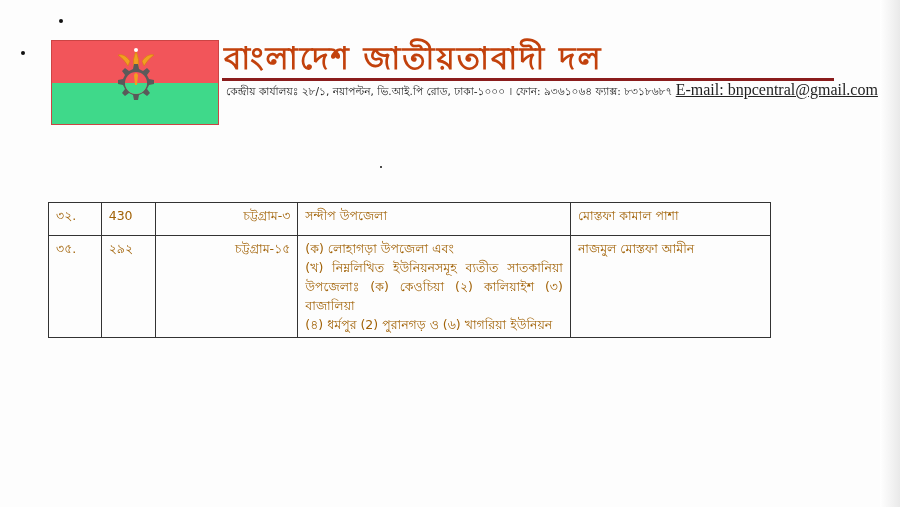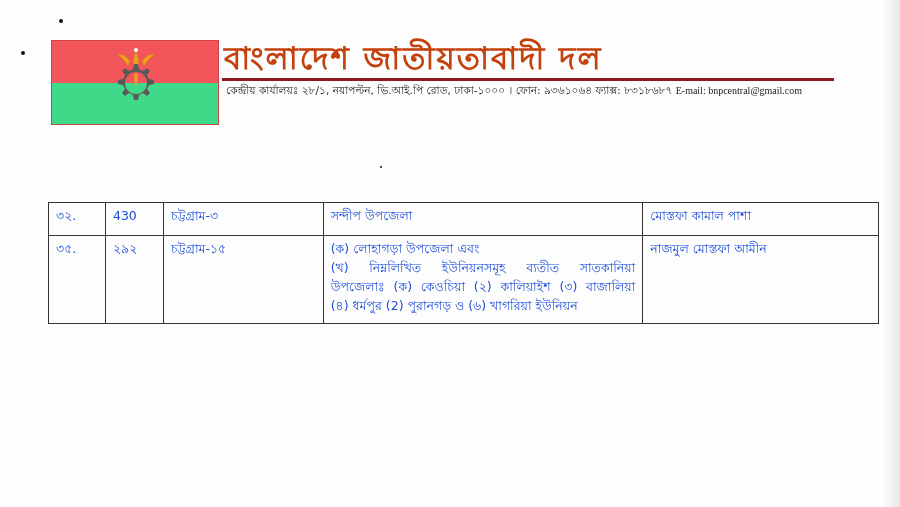--- a/index.html
+++ b/index.html
@@ -20,29 +20,29 @@
 
     
     .title { position: absolute; left: 224px; top: 38px; width: 610px; height: 40px;
       font-size: 31px; font-weight: bold; color: #c2410c; letter-spacing: 2px; line-height: 40px;
       font-family: "DejaVu Sans", sans-serif; white-space: nowrap; }
     .title-rule { position: absolute; left: 222px; top: 78px; width: 612px; height: 3px; background: #8a1c1c; }
 
     .addr { position: absolute; left: 226px; font-size: 10.6px; color: #222; white-space: nowrap; line-height: 14px; }
     .addr1 { top: 83px; }
     .addr2 { top: 99px; }
-    .addr .en { font-family: "Liberation Serif", serif; font-size: 10px; }
+    .addr .en { font-family: "Liberation Serif", serif; font-size: 16px; text-decoration: underline; }
 
     
-    table.seats { position: absolute; left: 48px; top: 202px; width: 831px; border-collapse: collapse;
-      font-size: 12.5px; color: #1d4ed8; }
+    table.seats { position: absolute; left: 48px; top: 202px; width: 723px; border-collapse: collapse;
+      font-size: 12.5px; color: #a16207; }
     table.seats td { border: 1.3px solid #333; vertical-align: top; padding: 3px 7px; line-height: 19px; }
     td.c-no { width: 57px; }
     td.c-seat { width: 58px; }
-    td.c-name { width: 160px; text-align: left; }
+    td.c-name { width: 160px; text-align: right; }
     td.c-area { width: 320px; text-align: justify; }
     td.c-cand { width: 236px; }
     tr.r1 td { height: 33px; }
     tr.r2 td { height: 40px; }
     tr.r3 td { height: 69px; }
     tr.r4 td { height: 88px; margin-left: 41px; }
     .area-line { display: block; text-align: justify; text-align-last: justify; }
     .area-line.last { text-align-last: left; }
   </style>
 </head>

